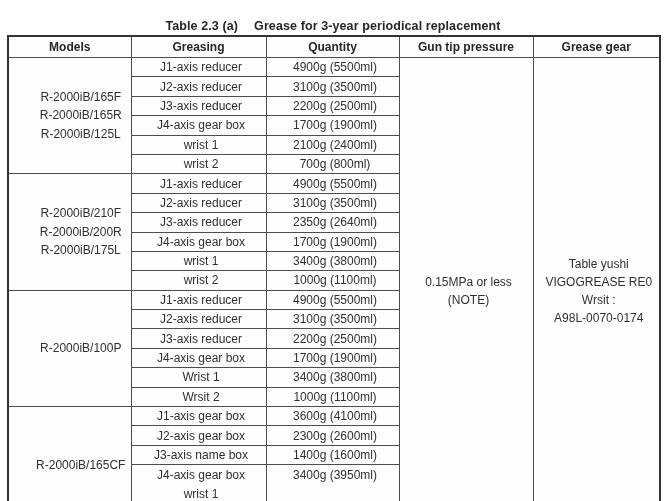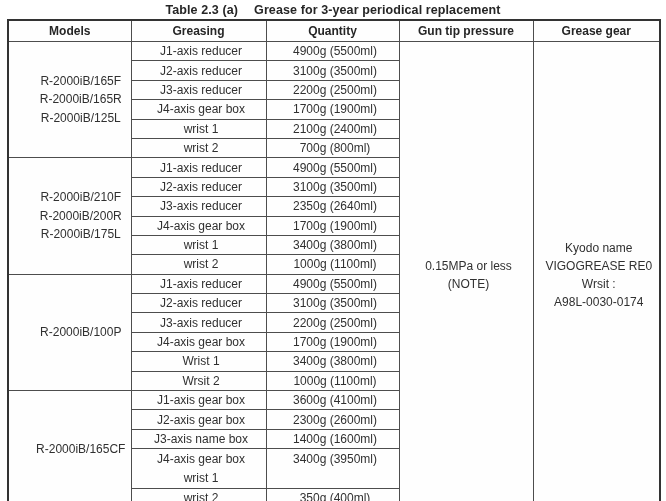--- a/index.html
+++ b/index.html
@@ -14,21 +14,21 @@
   }
   .page {
     width: 666px;
     height: 501px;
     position: relative;
   }
   .table-title {
     text-align: center;
     font-weight: bold;
     font-size: 12.5px;
-    padding-top: 3px;
+    padding-top: 19px;
     color: #262626;
     letter-spacing: 0.1px;
   }
   .table-title .title-gap {
     display: inline-block;
     width: 16px;
   }
   table.grease-table {
     border-collapse: collapse;
     table-layout: fixed;
@@ -106,24 +106,24 @@
           </td>
           <td class="greasing-cell">
             <div>J1-axis reducer</div>
           </td>
           <td class="quantity-cell">4900g (5500ml)</td>
           <td class="gun-tip-cell" rowspan="23">
             <div>0.15MPa or less</div>
             <div>(NOTE)</div>
           </td>
           <td class="grease-name-cell" rowspan="23">
-            <div>Kyodo name</div>
+            <div>Table yushi</div>
             <div>VIGOGREASE RE0</div>
             <div>Wrsit :</div>
-            <div>A98L-0030-0174</div>
+            <div>A98L-0070-0174</div>
           </td>
         </tr>
         <tr>
           <td class="greasing-cell">
             <div>J2-axis reducer</div>
           </td>
           <td class="quantity-cell">3100g (3500ml)</td>
         </tr>
         <tr>
           <td class="greasing-cell">

